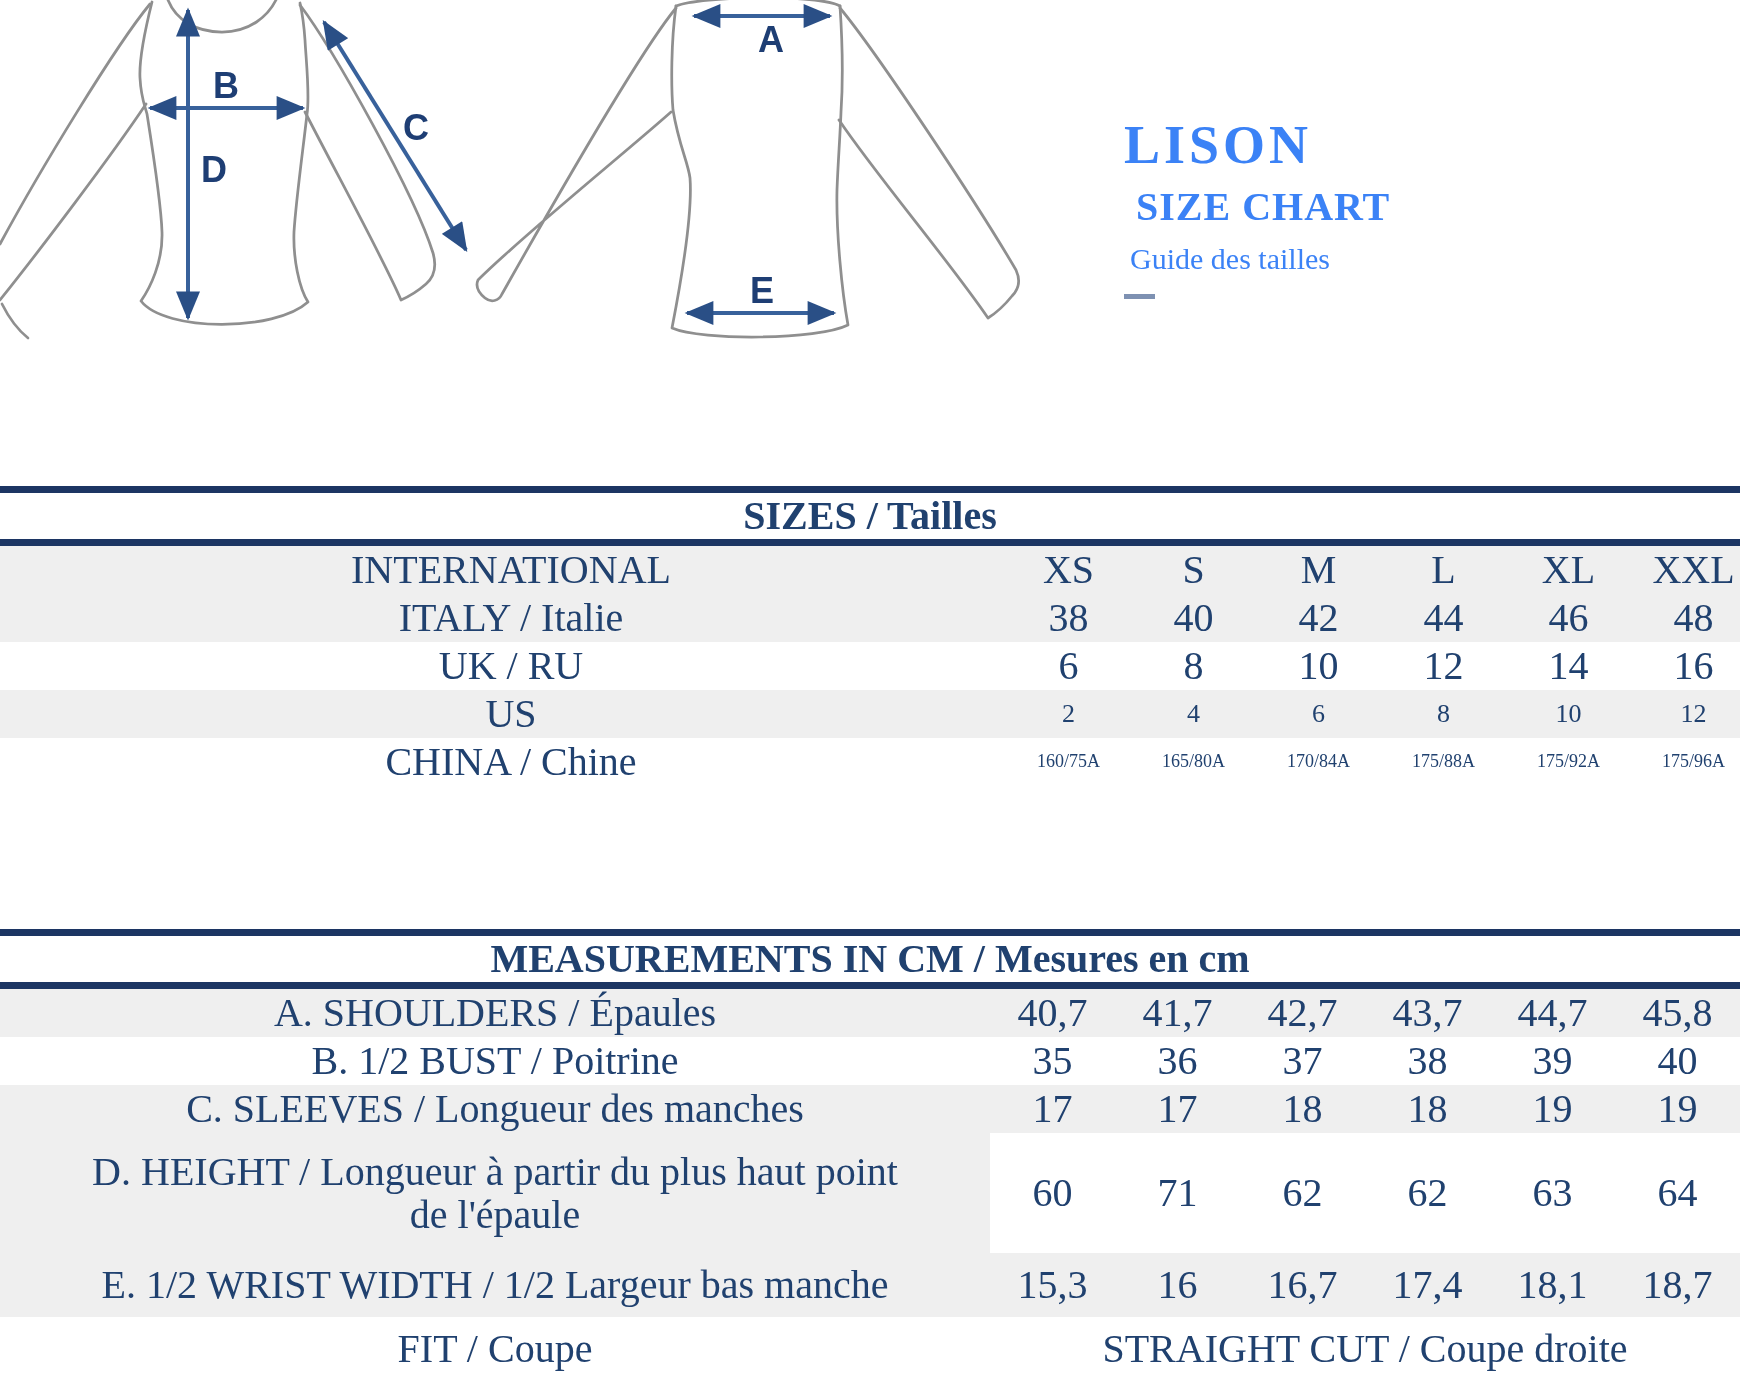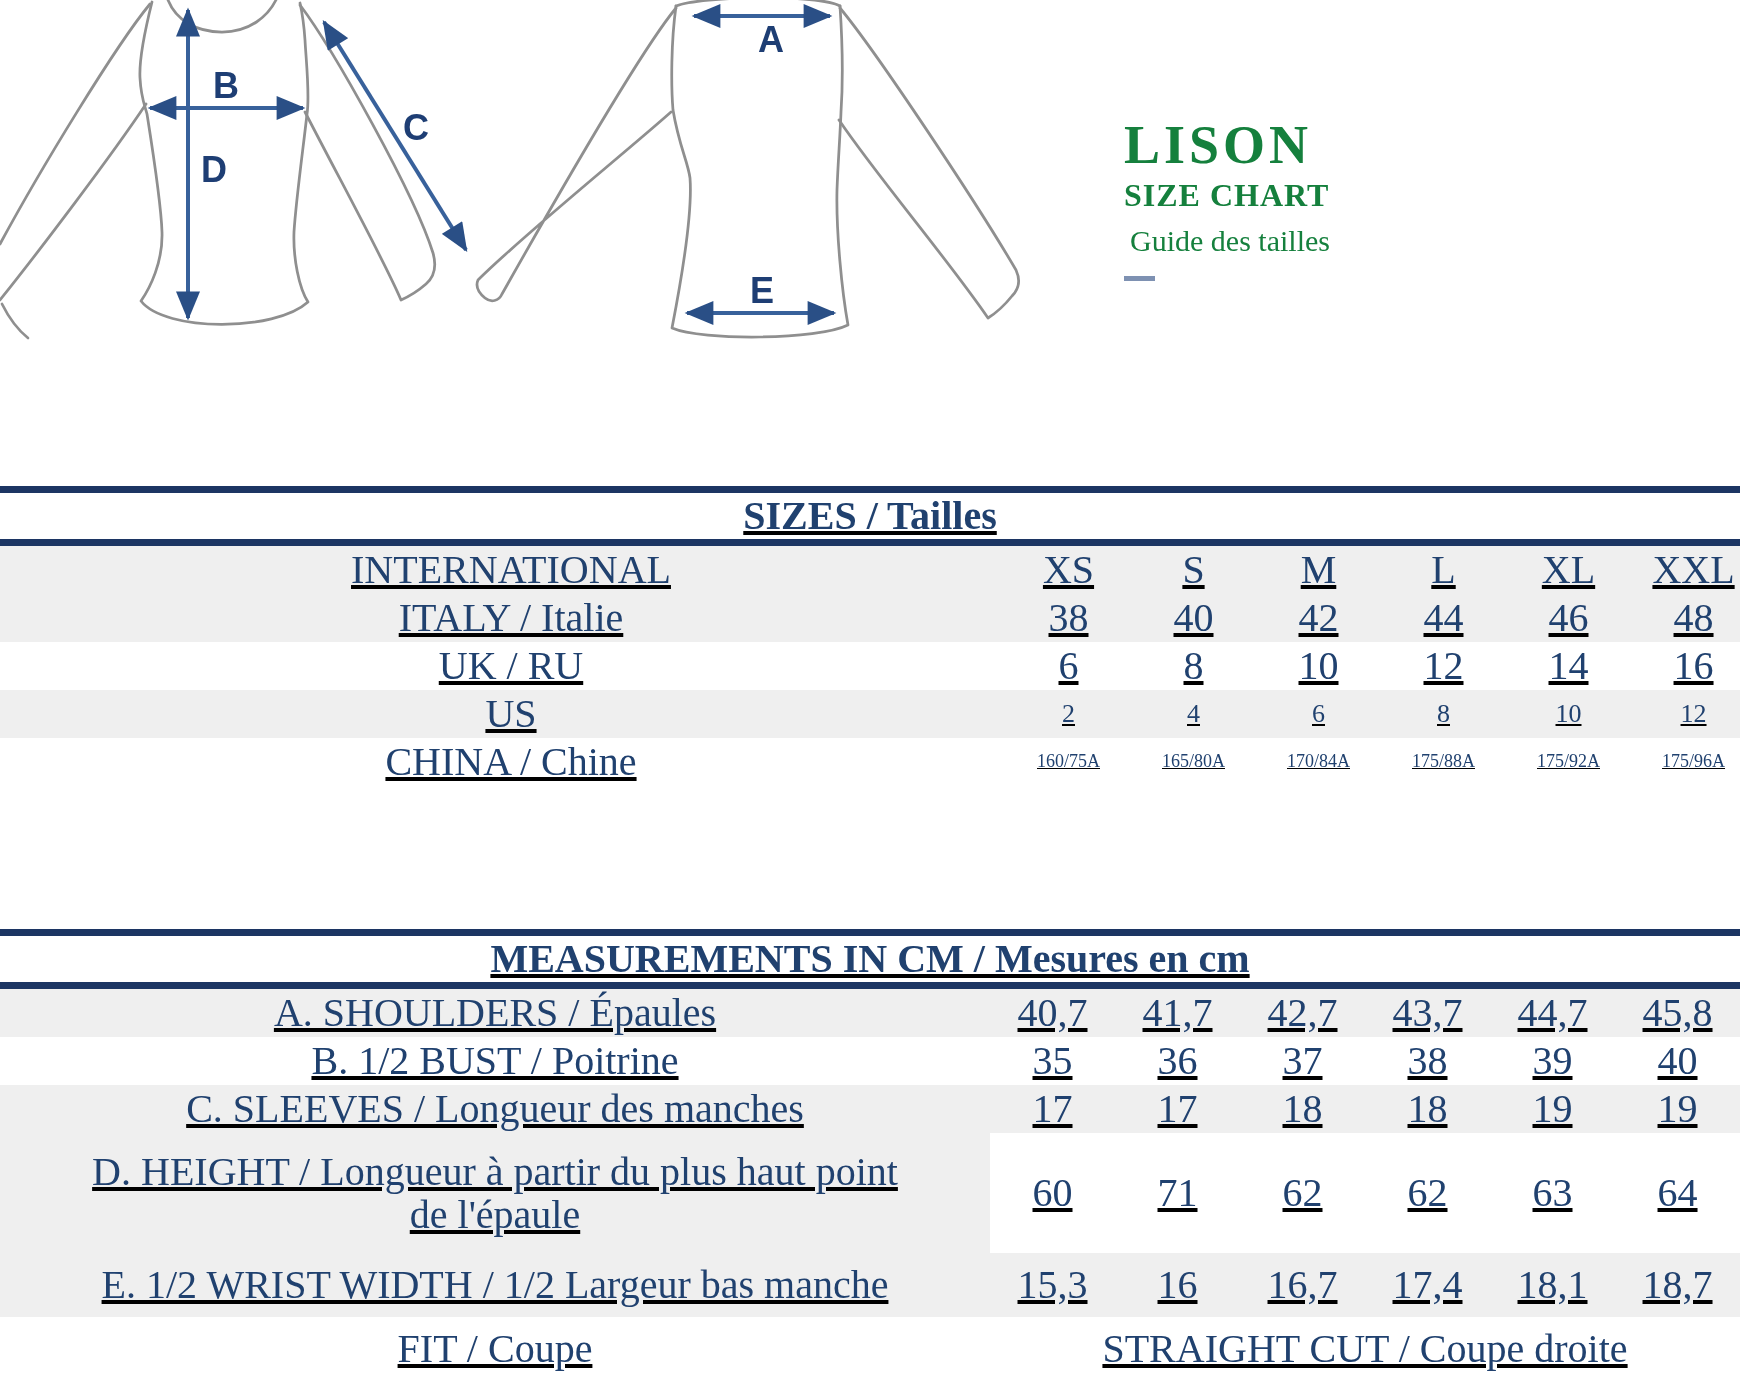--- a/index.html
+++ b/index.html
@@ -6,27 +6,27 @@
   body{
     width:1740px;height:1382px;position:relative;overflow:hidden;
     background:#ffffff;font-family:"Liberation Serif",serif;
   }
   
   #diagrams{position:absolute;left:0;top:0;}
   .garment{fill:none;stroke:#8f8f8f;stroke-width:2.75;stroke-linecap:round;stroke-linejoin:round;}
   .arrow{stroke:#38619b;stroke-width:4;fill:none;}
   .dim-letter{font-family:"Liberation Sans",sans-serif;font-weight:600;font-size:36px;fill:#1e3e74;}
   
-  .title-block{position:absolute;left:1124px;top:116px;color:#15803d;}
+  .title-block{position:absolute;left:1124px;top:116px;color:#3b82f6;}
   .brand-title{font-size:54px;font-weight:bold;letter-spacing:4px;line-height:58px;margin:0;}
-  .brand-subtitle{font-size:32px;font-weight:bold;letter-spacing:1px;line-height:42px;margin:0;}
+  .brand-subtitle{font-size:40px;font-weight:bold;letter-spacing:1px;line-height:42px;margin:12px;}
   .brand-subtitle-fr{font-size:30px;line-height:38px;margin:6px;}
   .title-dash{width:31px;height:5px;background:#7e91b2;margin-top:16px;}
   
-  table.tbl{position:absolute;left:0;width:1740px;border-collapse:collapse;table-layout:fixed;text-decoration:underline;}
+  table.tbl{position:absolute;left:0;width:1740px;border-collapse:collapse;table-layout:fixed;}
   table.tbl td{
     font-family:"Liberation Serif",serif;color:#20416f;text-align:center;
     vertical-align:middle;padding:0;font-size:40px;line-height:1.08;
   }
   td.thead{
     font-weight:bold;height:46px;
     border-top:7px solid #1c3563;border-bottom:7px solid #1c3563;
   }
   #sizes-table{top:486px;}
   #measurements-table{top:929px;}

